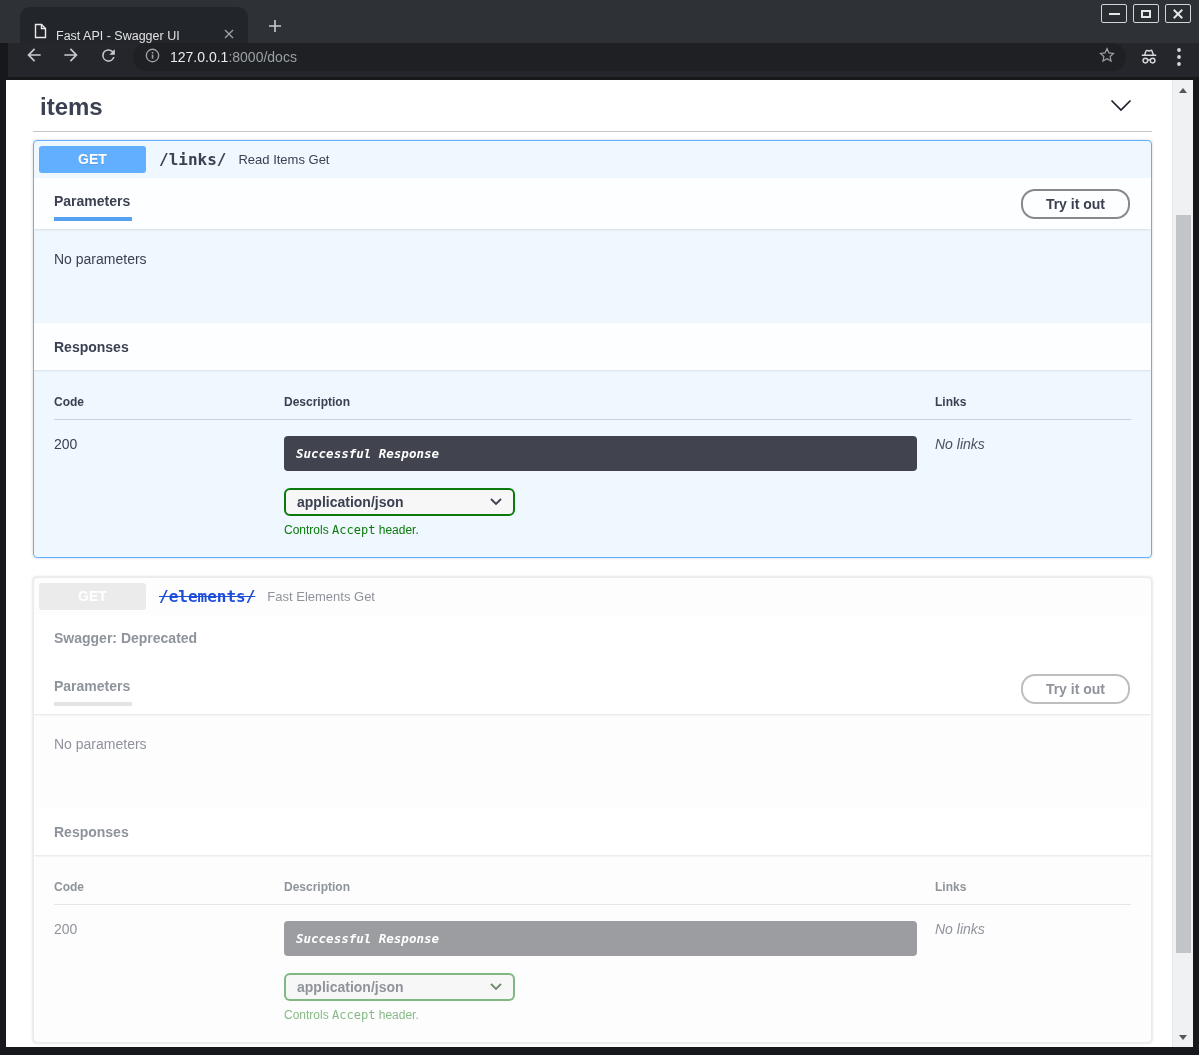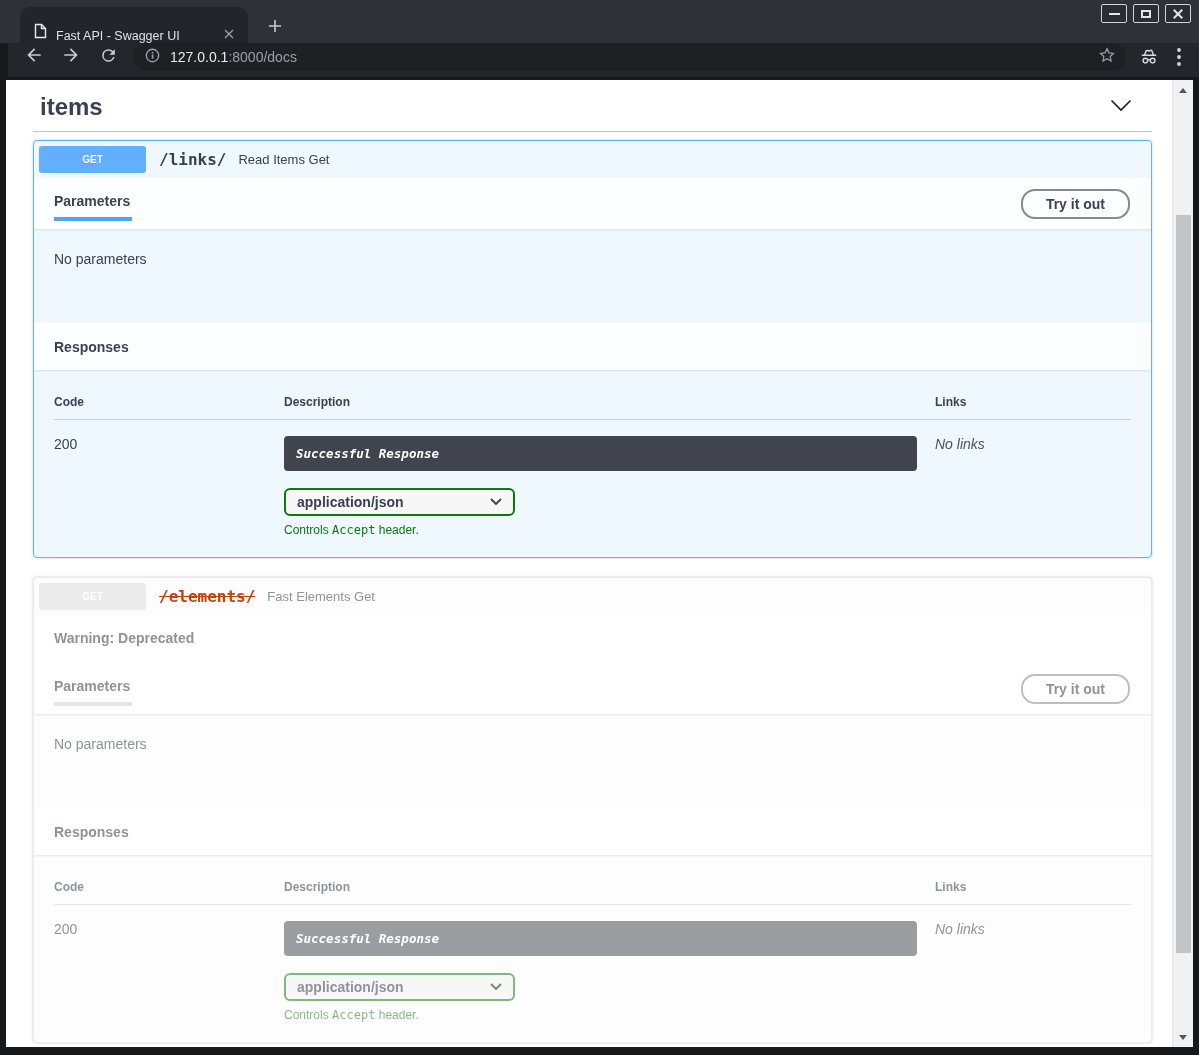--- a/index.html
+++ b/index.html
@@ -65,29 +65,29 @@
   }
   .opblock.get {
     margin-top:8px; border:1px solid #61affe; background:rgba(97,175,254,.1);
   }
   .opblock.dep {
     margin-top:19px; border:1px solid #ebebeb; background:#fdfdfd;
   }
   .op-summary { display:flex; align-items:center; padding:5px 10px 5px 5px; }
   .method-badge {
     width:107px; height:27px; line-height:27px; text-align:center;
-    background:#61affe; color:#fff; font-weight:700; font-size:10px; border-radius:3px;
+    background:#61affe; color:#fff; font-weight:700; font-size:14px; border-radius:3px;
     text-shadow:0 1px 0 rgba(0,0,0,.1);
   }
   .dep .method-badge { background:#ebebeb; color:#fff; text-shadow:none; }
   .op-path {
     margin-left:13px; font-family:"DejaVu Sans Mono", monospace;
     font-weight:700; font-size:16px; color:#3b4151;
   }
-  .dep .op-path { color:#c2410c; text-decoration:line-through; }
+  .dep .op-path { color:#1d4ed8; text-decoration:line-through; }
   .op-desc { margin-left:12px; font-size:13px; color:#3b4151; }
   .dep .op-desc { color:#8f939b; }
 
   .warning-row {
     background:rgba(255,255,255,.8); padding:15px 20px 17px;
     font-size:14px; font-weight:700; color:#8f939b;
   }
 
   .section-header {
     background:rgba(255,255,255,.8); min-height:47px;
@@ -293,21 +293,21 @@
         </div>
       </div>
     </section>
 
     <section class="opblock dep">
       <div class="op-summary">
         <span class="method-badge">GET</span>
         <span class="op-path">/elements/</span>
         <span class="op-desc">Fast Elements Get</span>
       </div>
-      <div class="warning-row">Warning: Deprecated</div>
+      <div class="warning-row">Swagger: Deprecated</div>
       <div class="section-header">
         <div class="tab-item">
           <span class="tab-label">Parameters</span>
         </div>
         <button class="try-btn">Try it out</button>
       </div>
       <div class="params-body">
         <div class="empty-msg">No parameters</div>
       </div>
       <div class="section-header">

